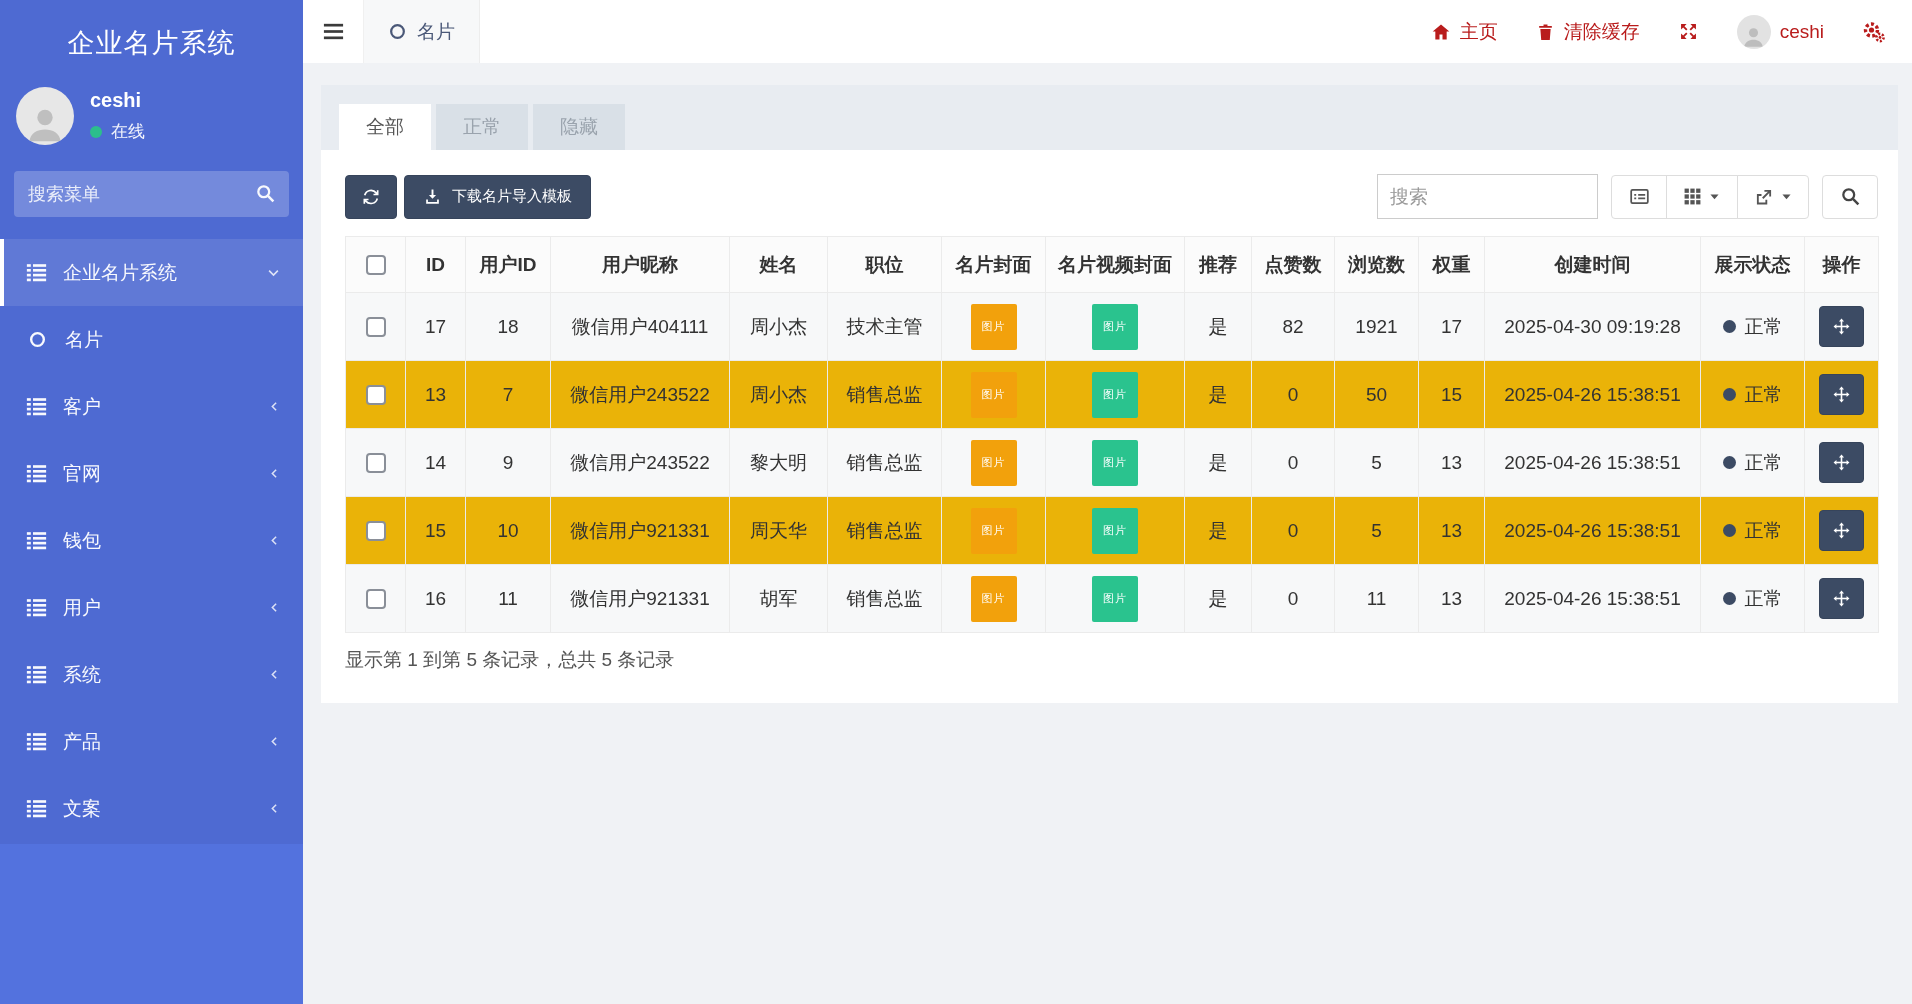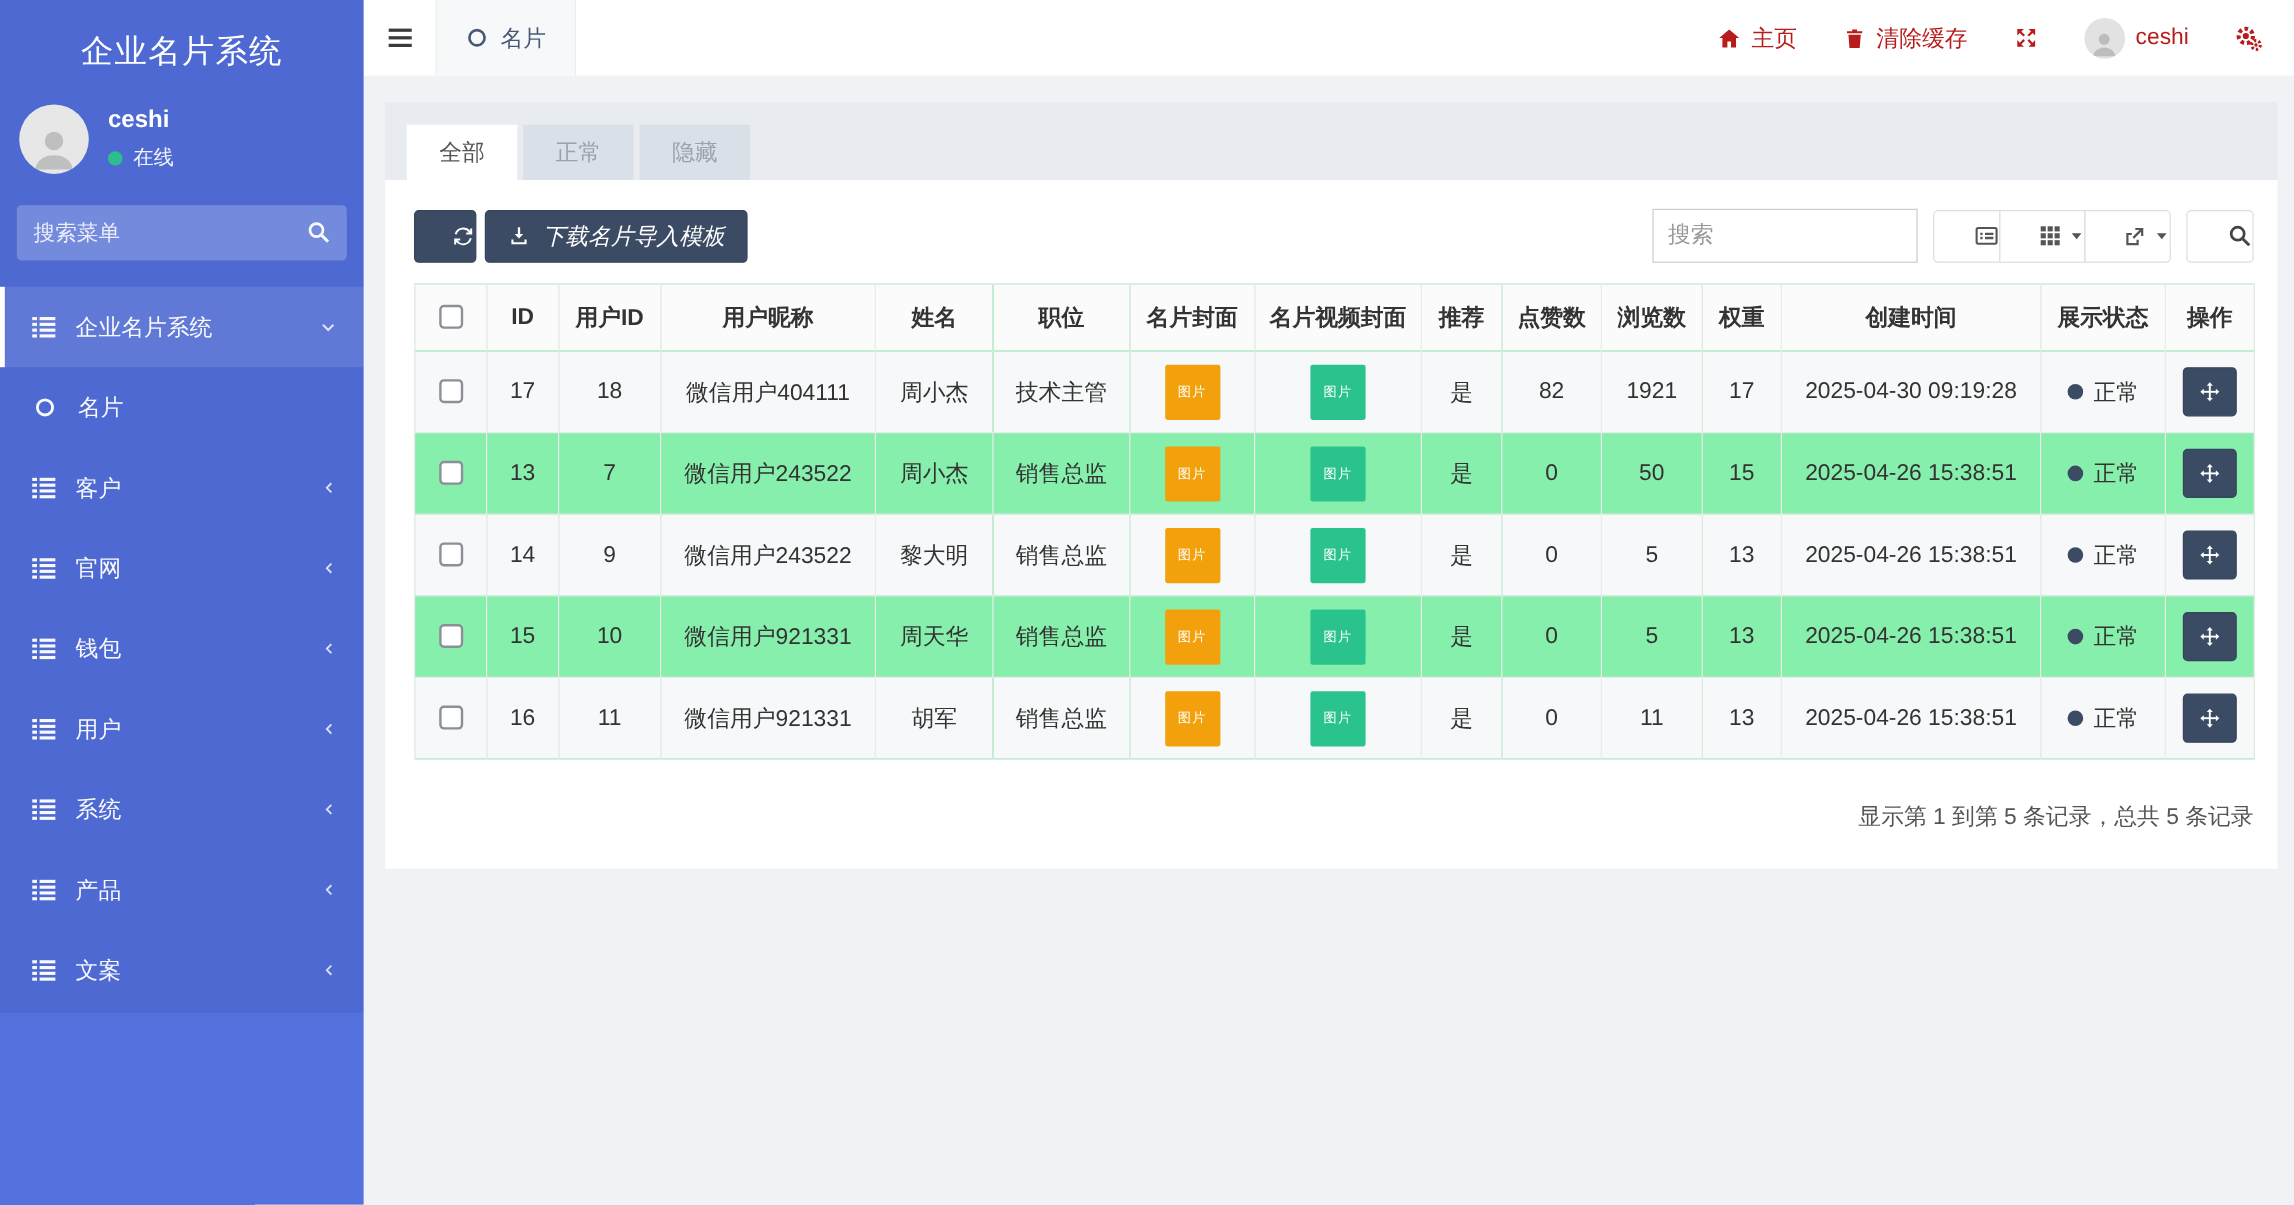--- a/index.html
+++ b/index.html
@@ -41,48 +41,48 @@
   
   .content { position:absolute; left:303px; top:63px; right:0; bottom:0; background:#f0f2f5; padding:22px 14px 0 18px; overflow:hidden; }
   .panel { background:#e8ecf1; }
   .panel-heading { padding:19px 18px 0; }
   .ftabs { display:flex; }
   .ftab { padding:10px 27px; font-size:19px; margin-right:5px; background:#d9e0e7; color:#9aa3ad; cursor:pointer; }
   .ftab.active { background:#fff; color:#555; }
   .panel-body { background:#fff; padding:24px 20px 30px 24px; }
 
   .toolbar { display:flex; align-items:center; margin-bottom:17px; }
-  .btn { height:44px; border:1px solid transparent; border-radius:4px; cursor:pointer; font-family:inherit; font-size:19px; display:inline-flex; align-items:center; justify-content:flex-end;font-style:italic; }
+  .btn { height:44px; border:1px solid transparent; border-radius:4px; cursor:pointer; font-family:inherit; font-size:15px; display:inline-flex; align-items:center; justify-content:center; }
   .btn-dark { background:#3c4b64; border-color:#36445b; color:#fff; }
   .btn-refresh { width:52px; margin-right:7px; }
   .btn-download { padding:0 18px; gap:10px; }
   .toolbar-right { margin-left:auto; display:flex; align-items:center; }
   .tb-search { width:221px; height:45px; border:1px solid #ccc; background:#fff; font-size:19px; color:#444; padding:0 12px; outline:none; font-family:inherit; }
   .tb-search::placeholder { color:#999; }
   .btn-group { display:flex; margin-left:13px; }
   .btn-light { background:#fff; border:1px solid #ddd; color:#555; width:56px; border-radius:0; }
   .btn-light.w70 { width:72px; gap:6px; }
   .btn-group .btn-light + .btn-light { margin-left:-1px; }
   .btn-group .btn-light:first-child { border-radius:4px 0 0 4px; }
   .btn-group .btn-light:last-child { border-radius:0 4px 4px 0; }
   .btn-search-alone { margin-left:13px; width:56px; background:#fff; border:1px solid #ddd; color:#444; border-radius:4px; }
 
-  table.grid { width:100%; border-collapse:collapse; table-layout:fixed; background:#86efac; }
+  table.grid { width:100%; border-collapse:collapse; table-layout:fixed; background:#eab308; }
   .grid th, .grid td { border:1px solid #ebebeb; text-align:center; vertical-align:middle; padding:4px 6px; overflow:hidden; white-space:nowrap; }
   .grid thead th { height:56px; font-size:19px; font-weight:bold; color:#333; background:#fbfbfb; }
   .grid tbody td { height:68px; font-size:19px; color:#333; }
   .grid tbody tr:nth-child(odd) { background:#f7f8f9; }
   .cb { display:inline-block; width:20px; height:20px; border:2px solid #8a8f98; border-radius:4px; background:#fff; cursor:pointer; vertical-align:middle; }
   .thumb { display:inline-flex; align-items:center; justify-content:center; width:46px; height:46px; border-radius:2px; color:#fff; font-size:11px; letter-spacing:1px; cursor:pointer; }
   .thumb.yellow { background:#f2a10c; }
   .thumb.green { background:#2ac38e; }
   .status-wrap { display:inline-flex; align-items:center; gap:9px; }
   .status-dot { width:13px; height:13px; border-radius:50%; background:#3c4b64; display:inline-block; }
   .op-btn { width:45px; height:41px; border:1px solid #36445b; border-radius:4px; background:#3c4b64; color:#fff; cursor:pointer; display:inline-flex; align-items:center; justify-content:center; }
-  .grid-footer { margin-top:35px; font-size:19px; color:#555;text-align:right; }
+  .grid-footer { margin-top:14px; font-size:19px; color:#555; }
 
   svg { display:block; }
 </style>
 </head>
 <body>
 
 <div class="screen">
 
   <aside class="sidebar">
     <div class="sidebar-top">

